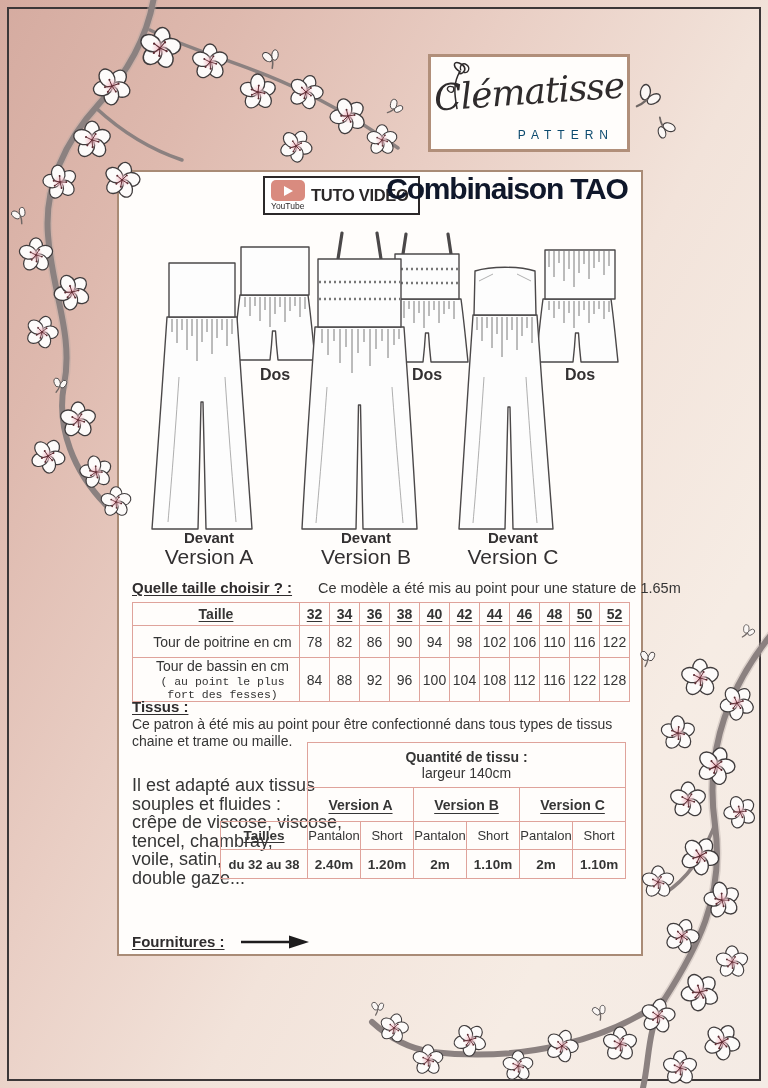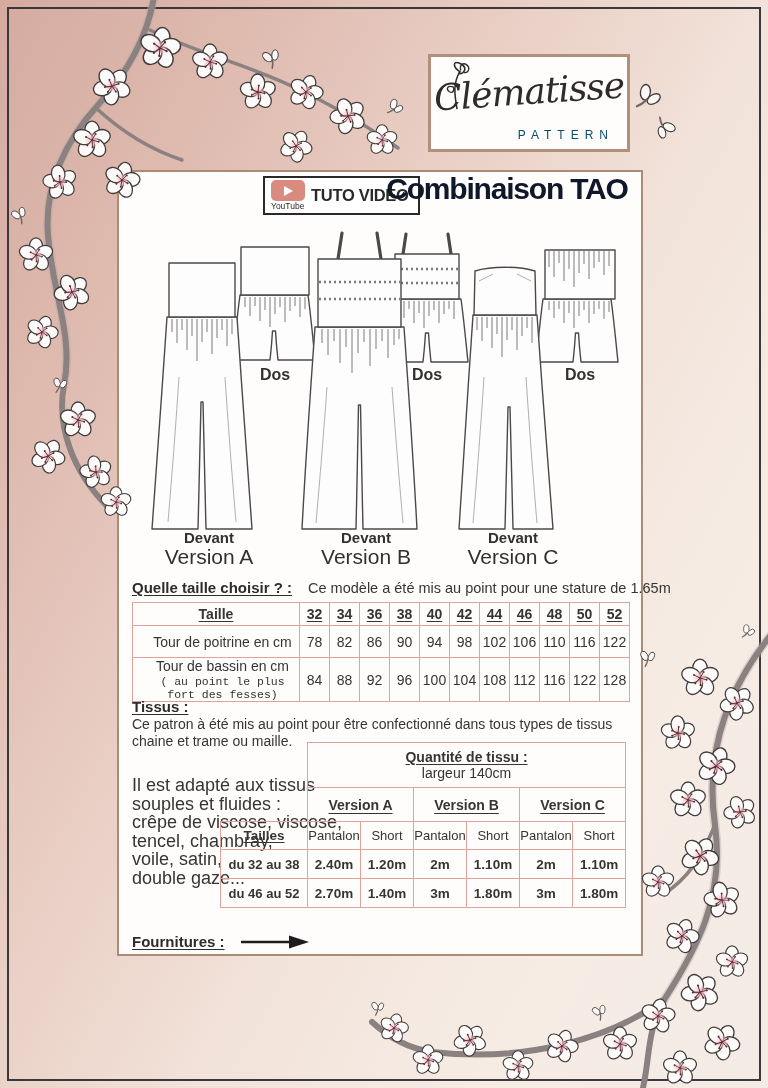--- a/index.html
+++ b/index.html
@@ -39,40 +39,40 @@
   .fringe{fill:none;stroke:#6b6b6b;stroke-width:.9;}
   .crease{fill:none;stroke:#9b9b9b;stroke-width:.8;}
   .strap{stroke:#4b4849;stroke-width:3.2;stroke-linecap:round;}
   .lbl-dos{font-size:16px;font-weight:bold;fill:#333031;}
   .lbl-devant{font-size:15px;font-weight:bold;fill:#333031;}
   .lbl-version{font-size:21px;fill:#333031;}
   .svgtxt{text-anchor:middle;font-family:"Liberation Sans",sans-serif;}
 
   .sec-head{font-weight:bold;font-size:15px;text-decoration:underline;text-underline-offset:2px;color:#2f2c2d;}
   .size-head{position:absolute;left:13px;top:407px;white-space:nowrap;}
-  .size-intro{font-size:14.5px;margin-left:16px;}
+  .size-intro{font-size:14.5px;margin-left:26px;}
 
   table{border-collapse:collapse;table-layout:fixed;background:transparent;}
   td,th{border:1px solid #dfa39b;text-align:center;padding:0;font-weight:normal;overflow:hidden;}
   .size-table{position:absolute;left:13px;top:430px;width:497px;}
   .size-table .hrow td{height:22px;font-size:14px;font-weight:bold;}
   .size-table .hrow .und{text-decoration:underline;text-underline-offset:2px;}
   .size-table .r1 td{height:31px;font-size:14px;}
   .size-table .r2 td{height:40px;font-size:14px;}
   .size-table .rowlab{text-align:center;padding-left:13px;font-size:13px;}
   .size-table .rowlab .note{font-size:11.5px;display:block;margin-top:1px;font-family:Liberation Mono, monospace;}
 
   .tissus-head{position:absolute;left:13px;top:526px;}
   .tissus-p{position:absolute;left:13px;font-size:14px;white-space:nowrap;}
   .side-lines{position:absolute;left:13px;top:604px;font-size:18px;line-height:18.5px;white-space:nowrap;}
 
   .qty-table{position:absolute;left:101px;top:570px;width:405px;}
   .qty-table .nob{border:none;background:transparent;}
   .qty-table .qtitle{height:44px;font-size:14px;}
-  .qty-table .qtitle .t1{font-weight:bold;text-decoration:underline;text-underline-offset:2px;display:block;}
+  .qty-table .qtitle .t1{font-weight:bold;text-underline-offset:2px;display:block;}
   .qty-table .vrow td{height:33px;font-size:14px;font-weight:bold;text-decoration:underline;text-underline-offset:3px;}
   .qty-table .crow td{height:27px;font-size:13px;}
   .qty-table .crow .tl{font-weight:bold;text-decoration:underline;text-underline-offset:2px;font-size:13.5px;}
   .qty-table .drow td{height:28px;font-size:13.5px;font-weight:bold;}
   .qty-table .drow .rl{font-size:13px;}
 
   .fournitures{position:absolute;left:13px;top:761px;display:flex;align-items:center;gap:14px;}
 </style>
 </head>
 <body>
@@ -273,29 +273,20 @@
         <td>Short</td>
       </tr>
       <tr class="drow">
         <td class="rl">du 32 au 38</td>
         <td>2.40m</td>
         <td>1.20m</td>
         <td>2m</td>
         <td>1.10m</td>
         <td>2m</td>
         <td>1.10m</td>
-      </tr>
-      <tr class="drow">
-        <td class="rl">du 46 au 52</td>
-        <td>2.70m</td>
-        <td>1.40m</td>
-        <td>3m</td>
-        <td>1.80m</td>
-        <td>3m</td>
-        <td>1.80m</td>
       </tr>
     </tbody>
       </table>
 
     <div class="fournitures">
       <span class="sec-head">Fournitures :</span>
       <svg width="72" height="16" viewBox="0 0 72 16">
         <path d="M2,8 H52" stroke="#1e1c1d" stroke-width="2.4"></path>
         <polygon points="50,1.5 70,8 50,14.5" fill="#1e1c1d"></polygon>
       </svg>

